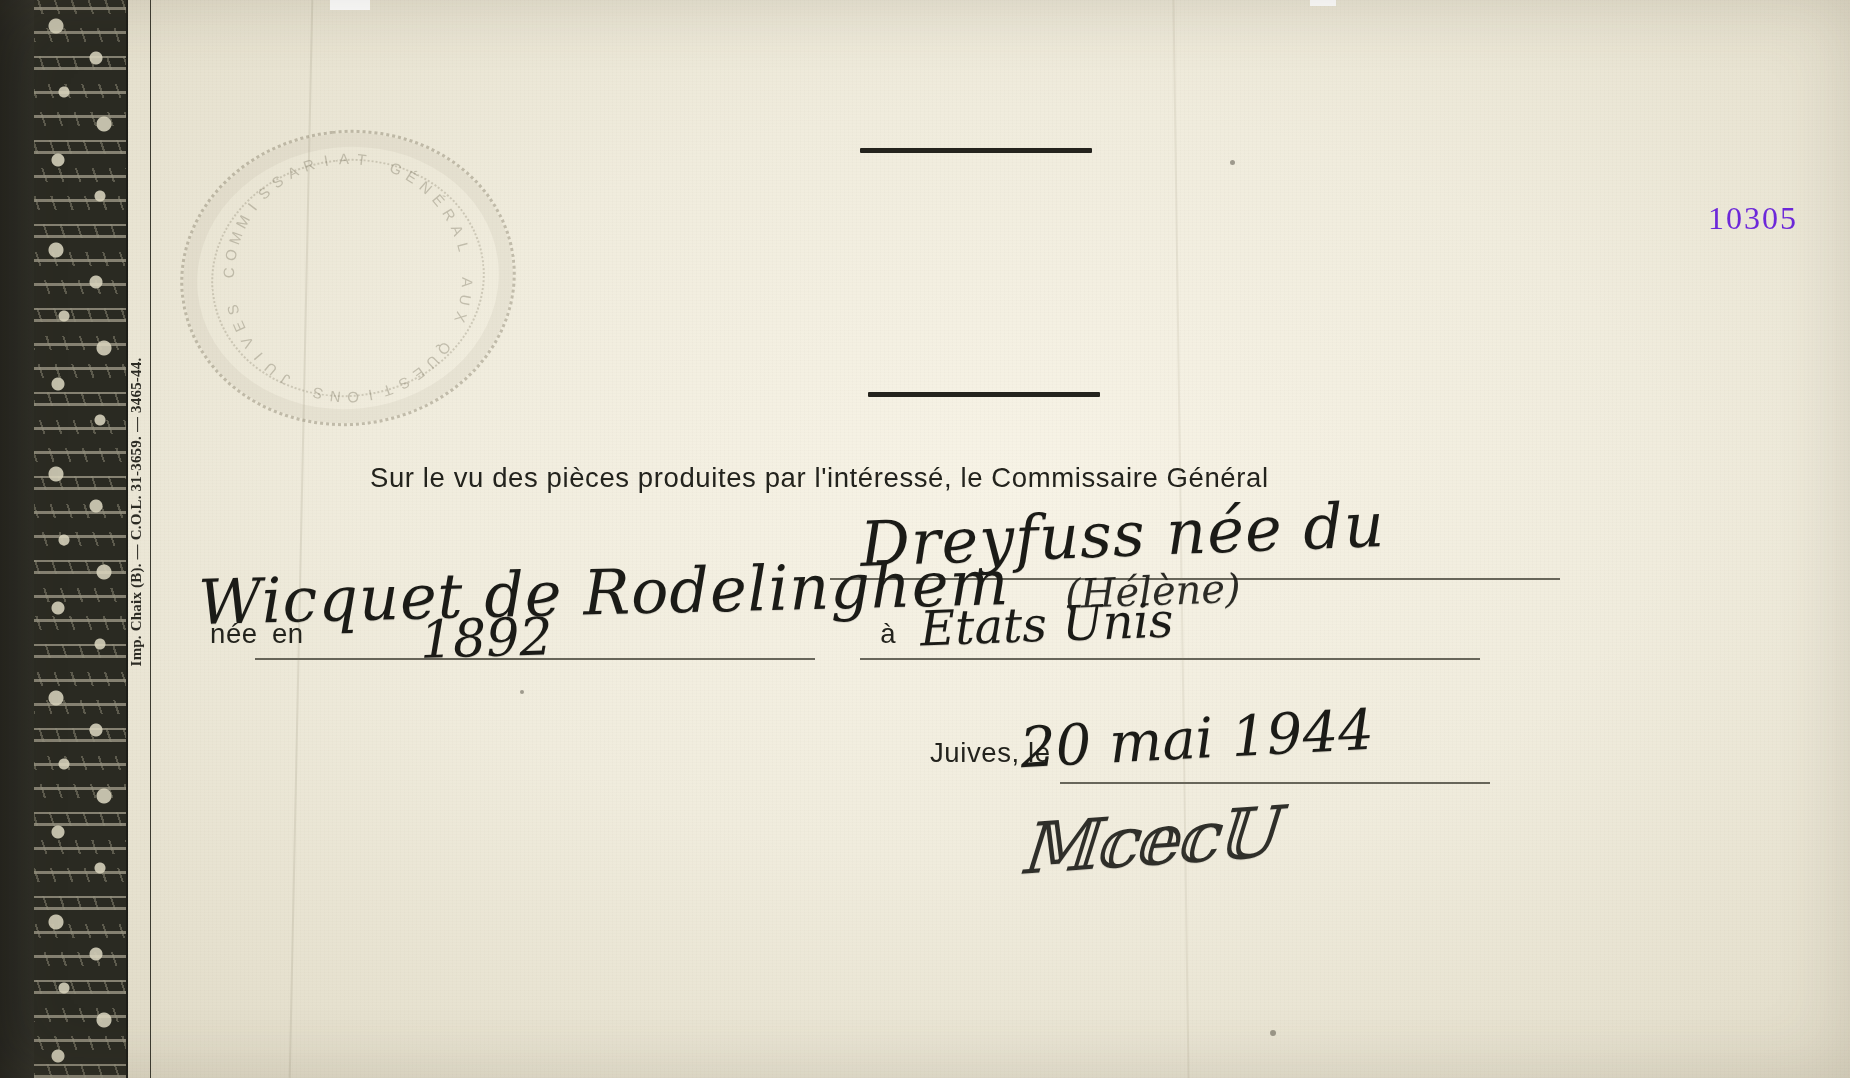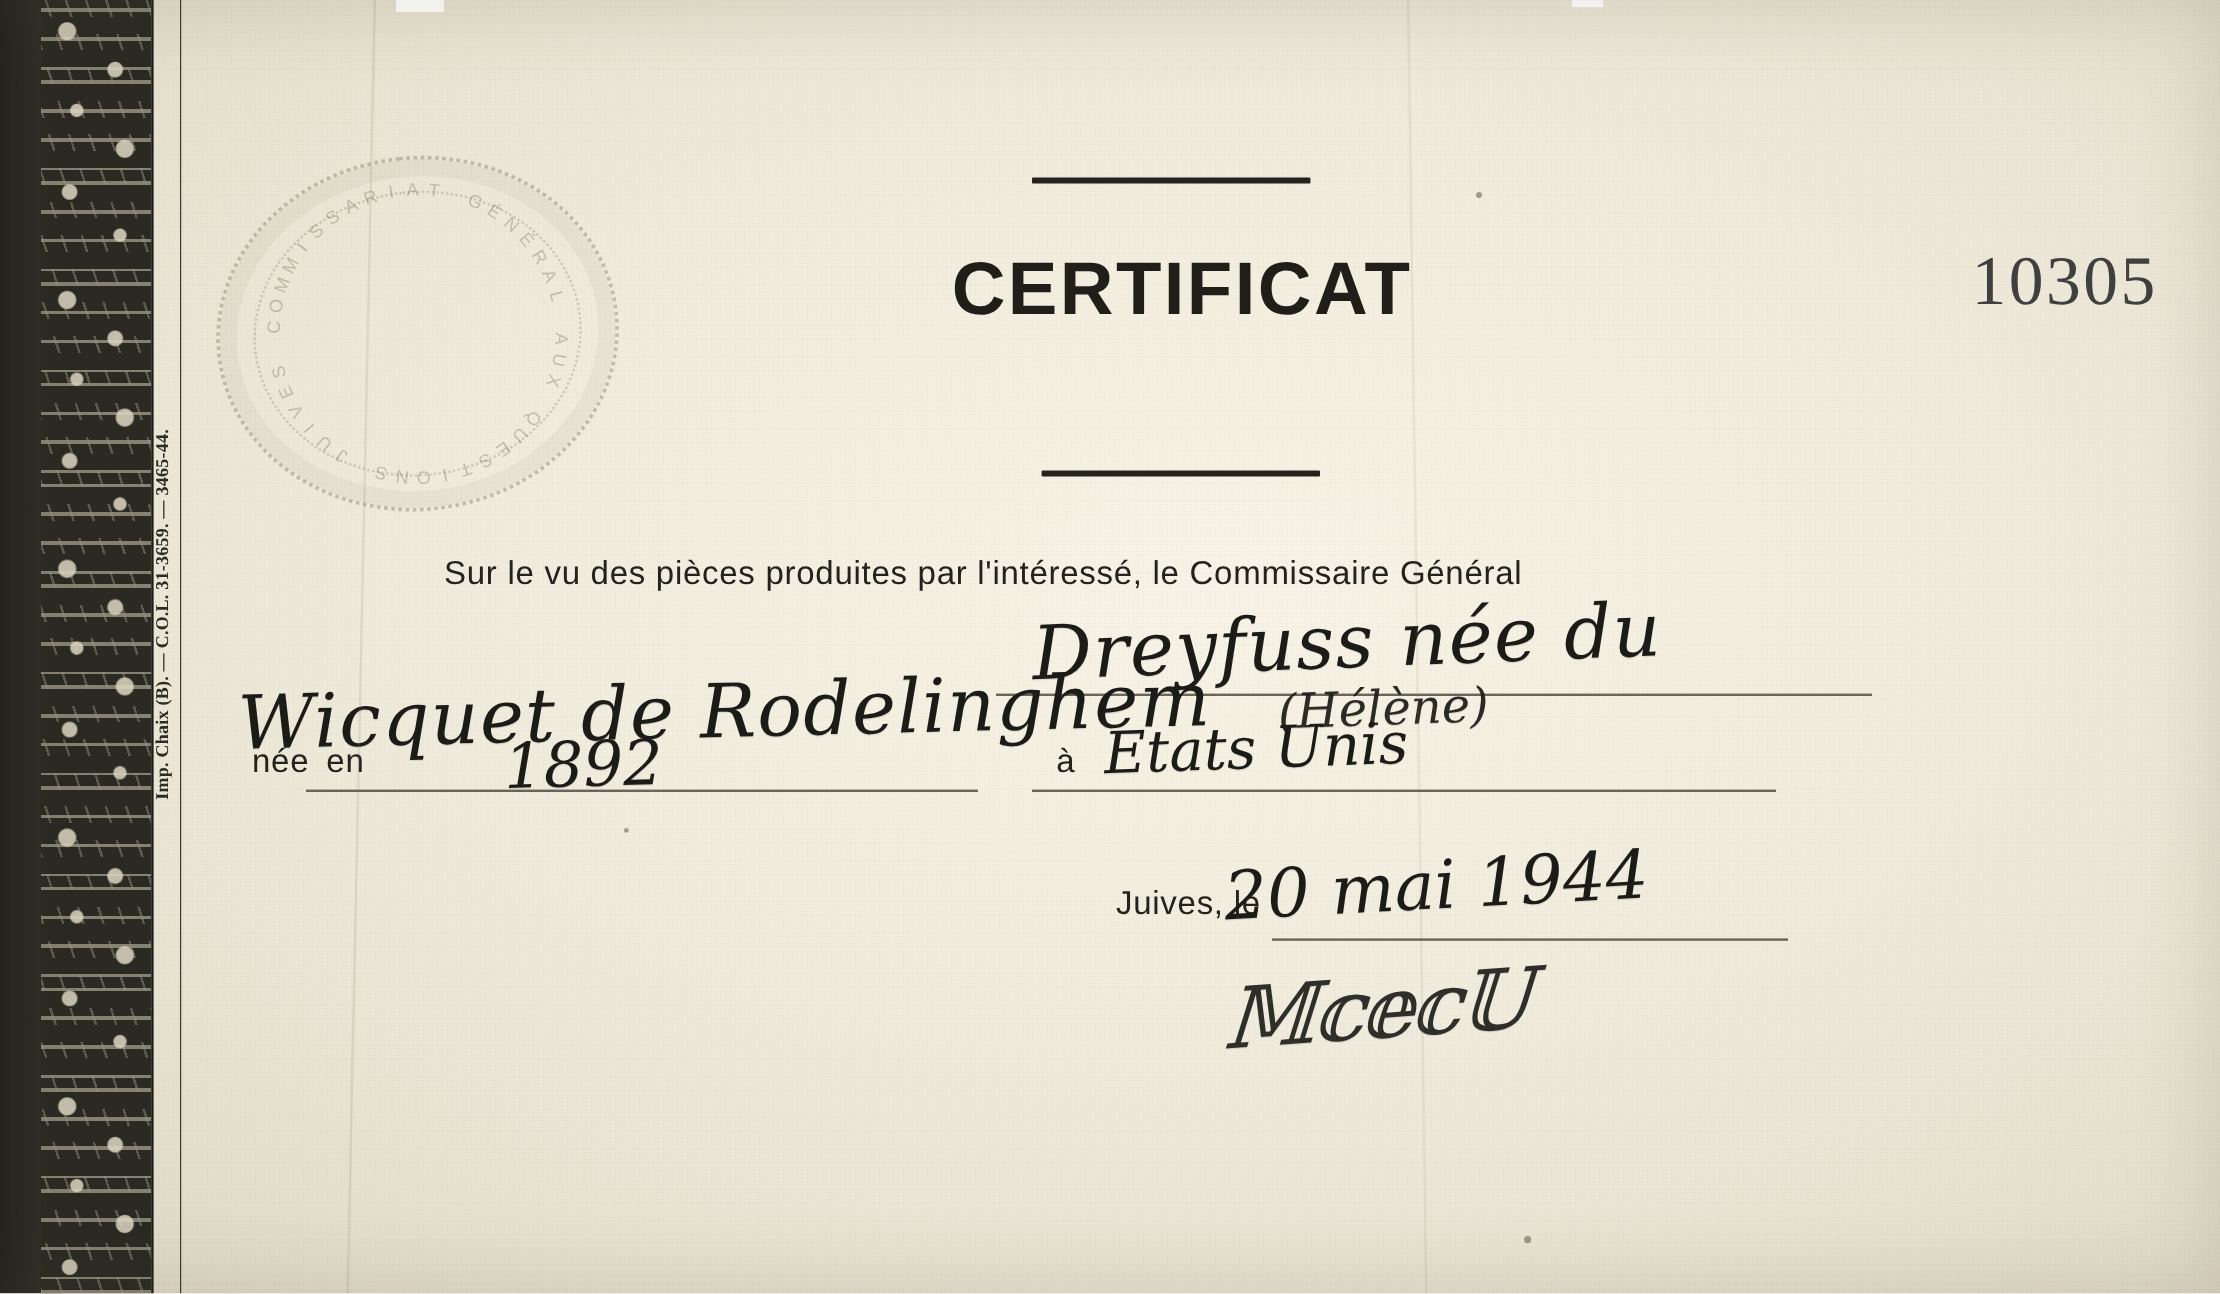--- a/index.html
+++ b/index.html
@@ -142,23 +142,23 @@
     text-align: center;
     font-size: 43px;
     font-weight: 600;
     letter-spacing: .8px;
     color: #1f1e19;
   }
   .serial {
     position: absolute;
     top: 200px;
     right: 52px;
-    font-size: 58px;
+    font-size: 32px;
     letter-spacing: 2px;
-    color: #404040;
+    color: #6d28d9;
     font-family: "Liberation Serif", serif;
   }
 
   .body-line {
     position: absolute;
     font-size: 27.5px;
     letter-spacing: .6px;
     color: #23231d;
     white-space: nowrap;
   }
@@ -341,21 +341,20 @@
         <span style="transform: rotate(243.9deg) translate(-50%, -128px);">V</span>
         <span style="transform: rotate(252.45deg) translate(-50%, -128px);">E</span>
         <span style="transform: rotate(261deg) translate(-50%, -128px);">S</span>
       </div>
   </div>
 
   <div class="content">
 
     <div class="rule top"></div>
 
-    <div class="title-main">CERTIFICAT</div>
     <div class="serial">10305</div>
 
     <div class="rule bottom"></div>
 
     <div class="body-line l1">Sur le vu des pièces produites par l'intéressé, le Commissaire Général</div>
 
 
     <div class="body-line l3">
       <span>née</span>
       <span style="margin-left:6px">en</span>

